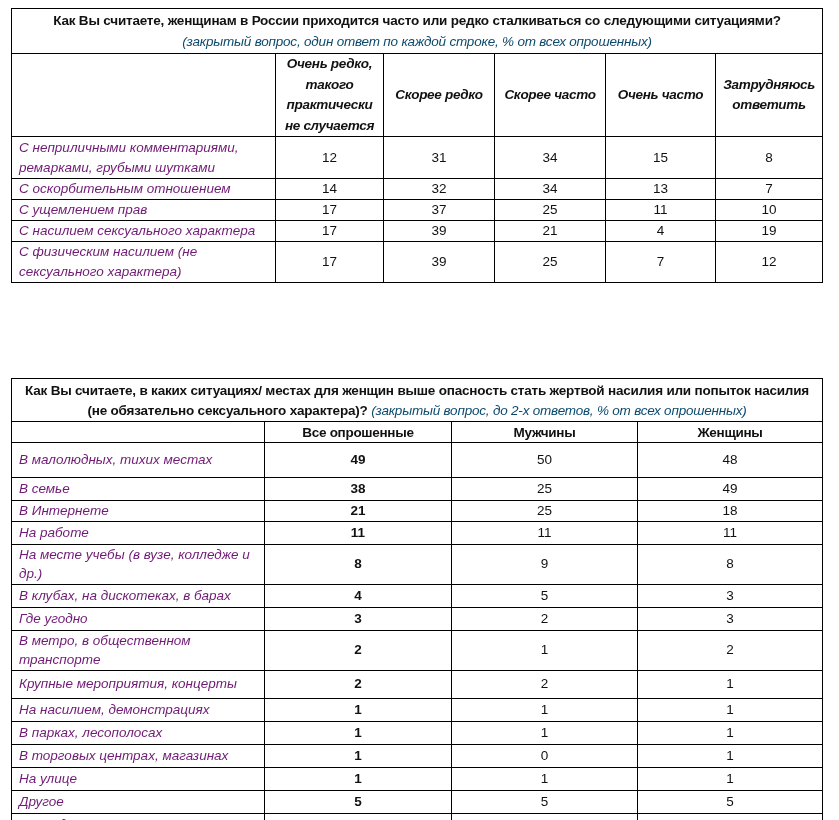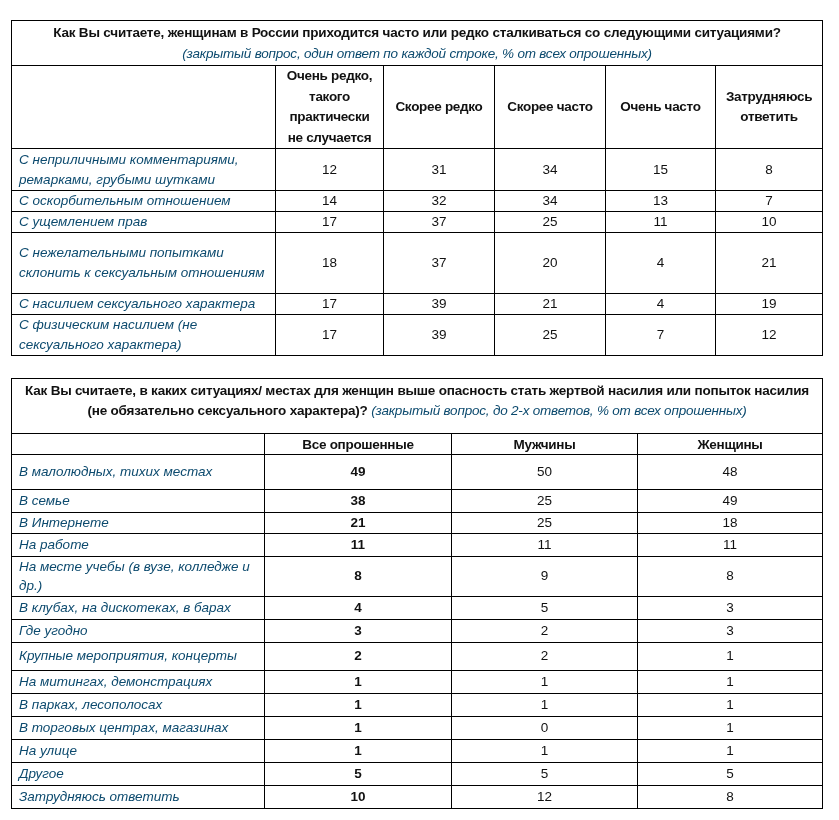--- a/index.html
+++ b/index.html
@@ -1,27 +1,27 @@
 <!DOCTYPE html>
 <html><head>
 <meta charset="utf-8">
 <style>
   html, body { margin: 0; padding: 0; background: #ffffff; }
   body { width: 839px; height: 820px; position: relative; font-family: "Liberation Sans", sans-serif; color: #111; }
   table { border-collapse: collapse; position: absolute; left: 11px; width: 811px; table-layout: fixed; }
   td, th { border: 1px solid #000; padding: 0 6px; font-size: 13.5px; line-height: 20px; }
-  .t1 { top: 20px; }
+  .t1 { top: 8px; }
   .t2 { top: 378px; }
-  .title-cell { text-align: center; font-weight: bold; padding: 2px 6px 13px; letter-spacing: -0.2px; }
+  .title-cell { text-align: center; font-weight: bold; padding: 2px 6px 1px; letter-spacing: -0.2px; }
   .title-cell .q { font-weight: bold; }
   .title-cell .note { font-weight: normal; font-style: italic; color: #0c4a6e; }
   .t1 .title-cell { line-height: 21px; padding: 1px 6px 1px; }
   .t1 .title-cell .note { display: block; }
   .hdr th { font-weight: bold; text-align: center; font-size: 13.5px; line-height: 20.5px; letter-spacing: -0.3px; }
-  .row-label { font-style: italic; text-align: left; padding-left: 7px; color: #0c4a6e; }
+  .row-label { font-style: italic; text-align: left; padding-left: 7px; color: #701a75; }
   .num { text-align: center; }
   .t2 .num.all { font-weight: bold; }
   .t2 td { line-height: 19.5px; font-size: 13.5px; }
   .t2 .hdr th { line-height: 19px; padding: 0 20px; }
 </style>
 </head>
 <body>
 
 <table class="t1">
   <colgroup>
@@ -32,21 +32,21 @@
       <col style="width:110px">
       <col style="width:107px">
   </colgroup>
   <tbody id="t1-body">
     <tr>
       <td class="title-cell" colspan="6">
         <span class="q">Как Вы считаете, женщинам в России приходится часто или редко сталкиваться со следующими ситуациями?</span>
         <span class="note">(закрытый вопрос, один ответ по каждой строке, % от всех опрошенных)</span>
       </td>
     </tr>
-    <tr class="hdr" id="t1-hdr" style="height: 82px;">
+    <tr class="hdr" id="t1-hdr" style="height: 82px; font-style: italic;">
         <th></th>
         <th>Очень редко, такого практически не случается</th>
         <th>Скорее редко</th>
         <th>Скорее часто</th>
         <th>Очень часто</th>
         <th>Затрудняюсь ответить</th>
       </tr>
   <tr style="height: 42px;">
         <td class="row-label">С неприличными комментариями, ремарками, грубыми шутками</td>
         <td class="num all">12</td>
@@ -63,28 +63,20 @@
         <td class="num">13</td>
         <td class="num">7</td>
       </tr>
       <tr style="height: 21px;">
         <td class="row-label">С ущемлением прав</td>
         <td class="num all">17</td>
         <td class="num">37</td>
         <td class="num">25</td>
         <td class="num">11</td>
         <td class="num">10</td>
-      </tr>
-      <tr style="height: 61px;">
-        <td class="row-label">С нежелательными попытками склонить к сексуальным отношениям</td>
-        <td class="num all">18</td>
-        <td class="num">37</td>
-        <td class="num">20</td>
-        <td class="num">4</td>
-        <td class="num">21</td>
       </tr>
       <tr style="height: 21px;">
         <td class="row-label">С насилием сексуального характера</td>
         <td class="num all">17</td>
         <td class="num">39</td>
         <td class="num">21</td>
         <td class="num">4</td>
         <td class="num">19</td>
       </tr>
       <tr style="height: 41px;">
@@ -153,28 +145,34 @@
         <td class="num all">4</td>
         <td class="num">5</td>
         <td class="num">3</td>
       </tr>
       <tr style="height: 23px;">
         <td class="row-label">Где угодно</td>
         <td class="num all">3</td>
         <td class="num">2</td>
         <td class="num">3</td>
       </tr>
+      <tr style="height: 35px;">
+        <td class="row-label">В метро, в общественном транспорте</td>
+        <td class="num all">2</td>
+        <td class="num">1</td>
+        <td class="num">2</td>
+      </tr>
       <tr style="height: 28px;">
         <td class="row-label">Крупные мероприятия, концерты</td>
         <td class="num all">2</td>
         <td class="num">2</td>
         <td class="num">1</td>
       </tr>
       <tr style="height: 23px;">
-        <td class="row-label">На митингах, демонстрациях</td>
+        <td class="row-label">На насилием, демонстрациях</td>
         <td class="num all">1</td>
         <td class="num">1</td>
         <td class="num">1</td>
       </tr>
       <tr style="height: 23px;">
         <td class="row-label">В парках, лесополосах</td>
         <td class="num all">1</td>
         <td class="num">1</td>
         <td class="num">1</td>
       </tr>

